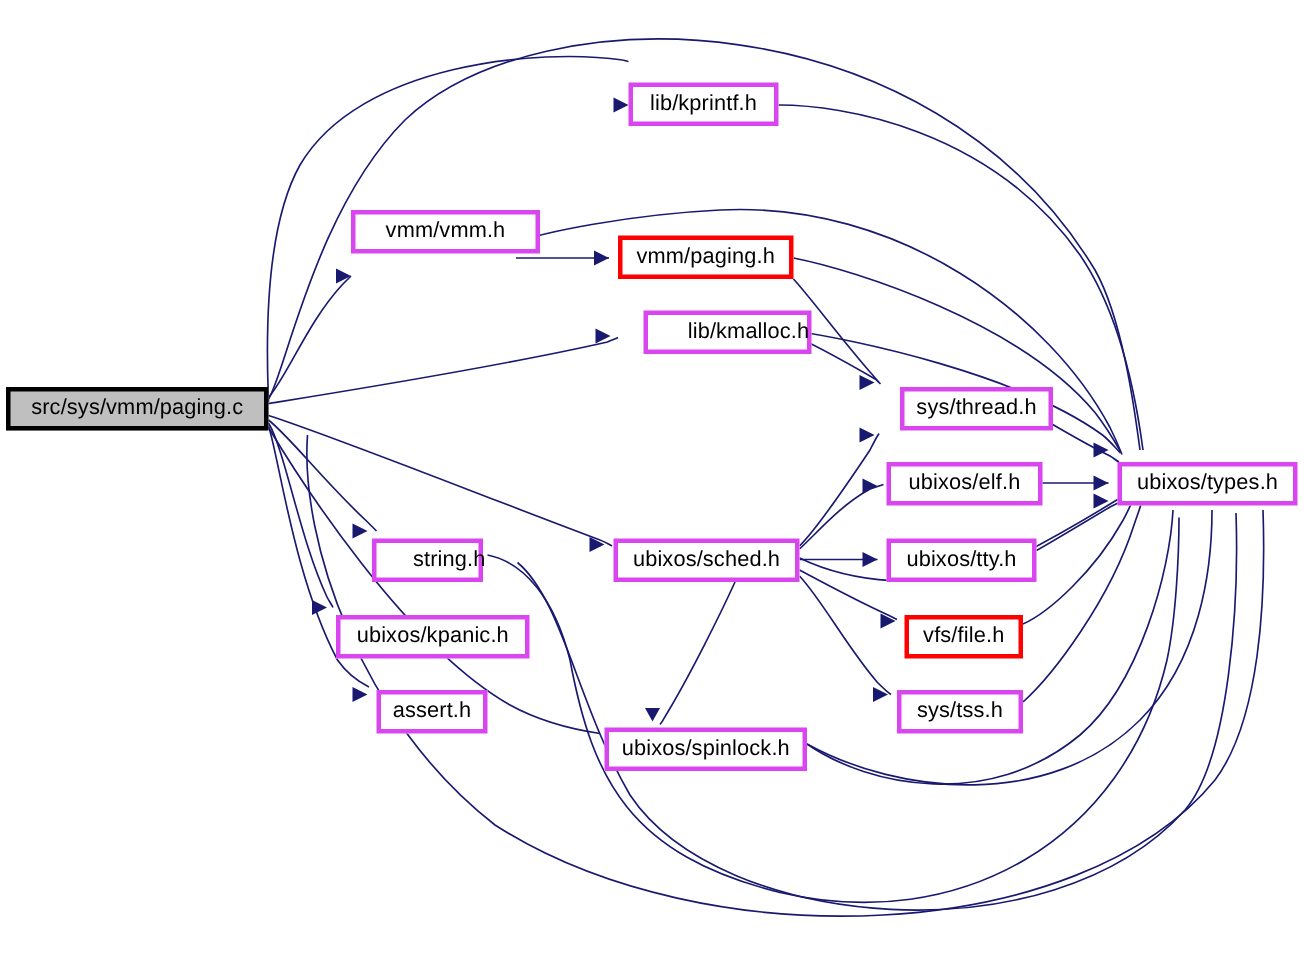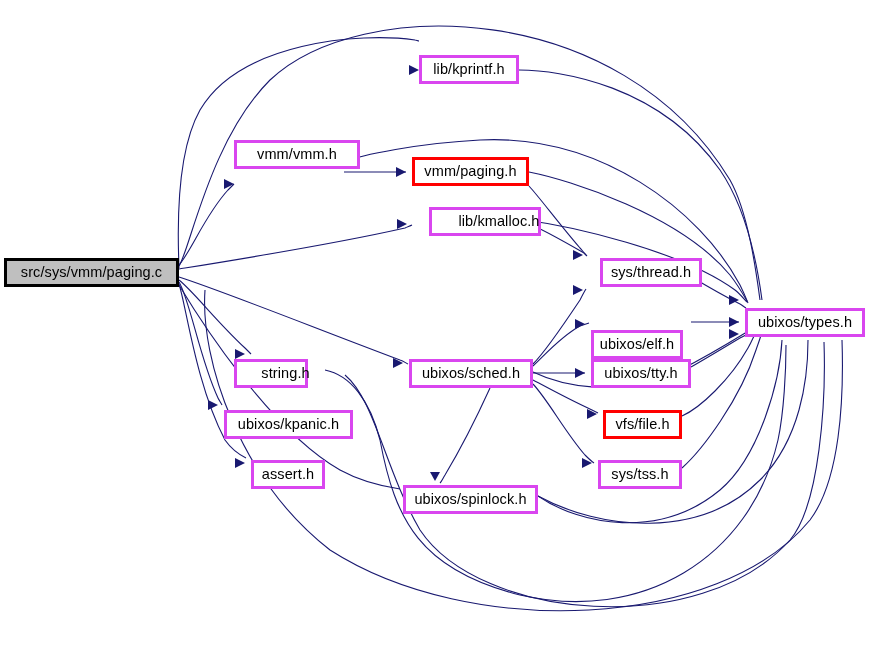--- a/index.html
+++ b/index.html
@@ -132,36 +132,36 @@
       </div>
       <div class="node" style="left: 429px; top: 207px; width: 112px; height: 29px; padding-left: 28px;">
         <span class="node-label">lib/kmalloc.h</span>
       </div>
       <div class="node" style="left: 588px; top: 258px; width: 102px; height: 29px; margin-left: 12px;">
         <span class="node-label">sys/thread.h</span>
       </div>
       <div class="node" style="left: 745px; top: 308px; width: 120px; height: 29px;">
         <span class="node-label">ubixos/types.h</span>
       </div>
-      <div class="node" style="left: 591px; top: 308px; width: 92px; height: 29px; margin-top: 22px;">
+      <div class="node" style="left: 591px; top: 308px; width: 104px; height: 29px;">
         <span class="node-label">ubixos/elf.h</span>
       </div>
       <div class="node" style="left: 591px; top: 359px; width: 100px; height: 29px; align-items: center;">
         <span class="node-label">ubixos/tty.h</span>
       </div>
       <div class="node" style="left: 409px; top: 359px; width: 124px; height: 29px;">
         <span class="node-label">ubixos/sched.h</span>
       </div>
       <div class="node highlight" style="left: 603px; top: 410px; width: 79px; height: 29px;">
         <span class="node-label">vfs/file.h</span>
       </div>
       <div class="node" style="left: 598px; top: 460px; width: 84px; height: 29px;">
         <span class="node-label">sys/tss.h</span>
       </div>
-      <div class="node" style="left: 234px; top: 359px; width: 74px; height: 29px; padding-left: 29px;">
+      <div class="node" style="left: 248px; top: 359px; width: 74px; height: 29px; padding-left: 29px;">
         <span class="node-label">string.h</span>
       </div>
       <div class="node" style="left: 224px; top: 410px; width: 129px; height: 29px;">
         <span class="node-label">ubixos/kpanic.h</span>
       </div>
       <div class="node" style="left: 251px; top: 460px; width: 74px; height: 29px;">
         <span class="node-label">assert.h</span>
       </div>
       <div class="node" style="left: 403px; top: 485px; width: 135px; height: 29px;">
         <span class="node-label">ubixos/spinlock.h</span>

